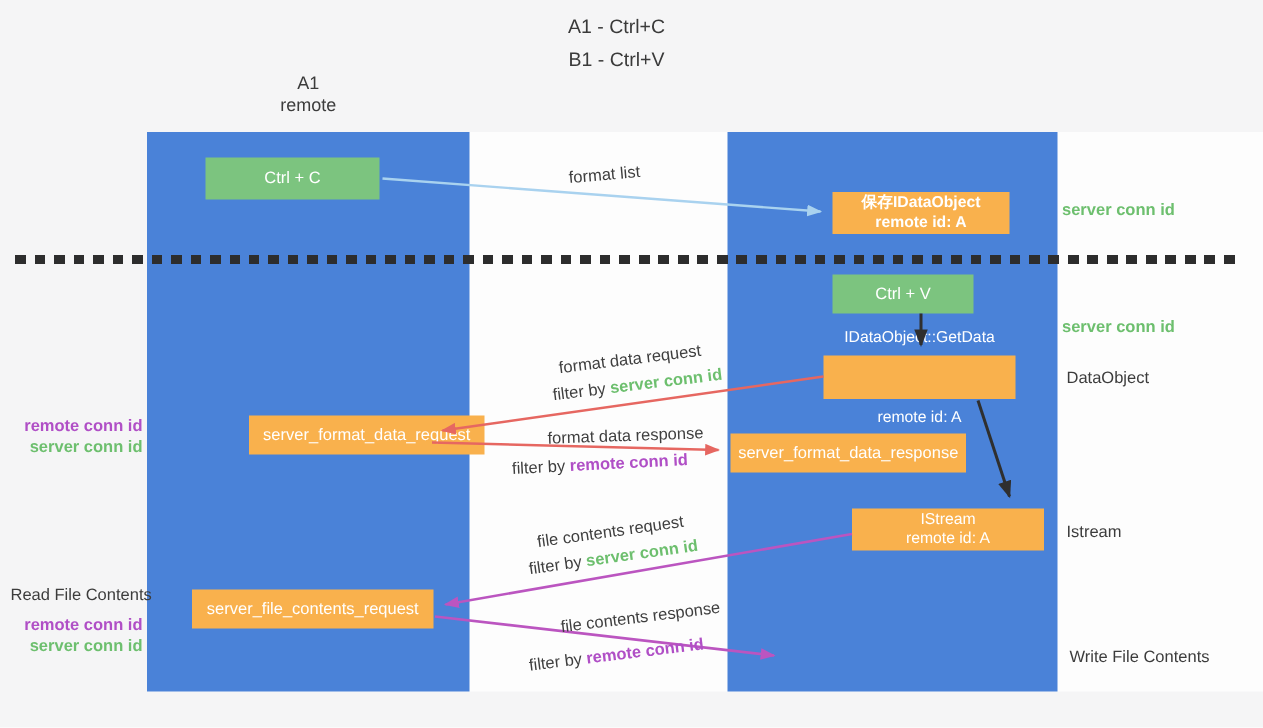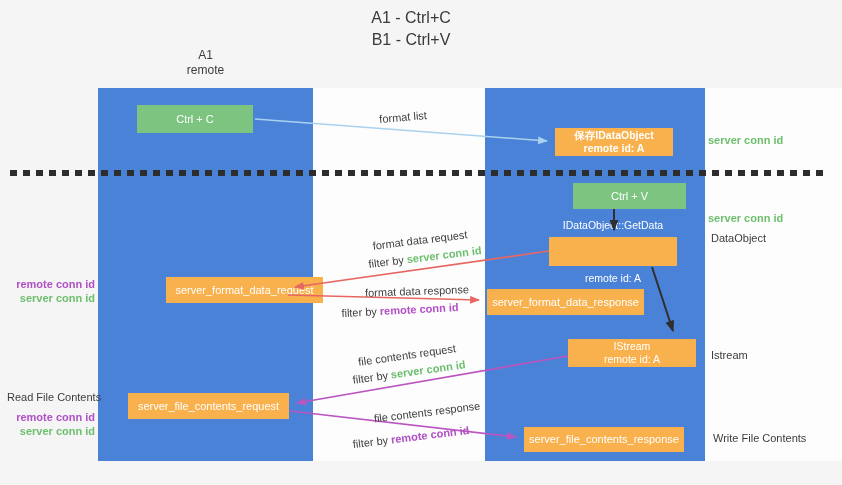--- a/index.html
+++ b/index.html
@@ -12,21 +12,21 @@
     background:#fdfdfd; z-index:1; }
   .lifeline { position:absolute; top:88px; height:373px;
     background:var(--lifeline-blue,#4a82d8); z-index:2; }
   .ll-a { left:98px; width:215px; }
   .ll-b { left:485px; width:220px; }
   .dotline { position:absolute; left:10px; top:170px; width:814px; height:6px; z-index:3;
     background:repeating-linear-gradient(90deg, var(--divider-black,#2d2d2d) 0 7px, transparent 7px 13px); }
   .hdr { position:absolute; text-align:center; font-size:12px; line-height:15px;
     color:#3c3c3c; z-index:4; }
   .title { position:absolute; left:311px; top:7px; width:200px; text-align:center;
-    font-size:16px; line-height:22px; color:#3a3a3a; z-index:4; }
+    font-size:13px; line-height:22px; color:#3a3a3a; z-index:4; }
   .node { position:absolute; display:flex; flex-direction:column; align-items:center;
     justify-content:center; color:#ffffff; font-size:11px; line-height:13px;
     text-align:right; z-index:4; white-space:nowrap; }
   .node.green  { background:var(--node-green,#7cc47f); }
   .node.orange { background:var(--node-orange,#f9b14d); }
   .node .sub { font-size:10.5px; }
   .arrows { position:absolute; left:0; top:0; z-index:5; pointer-events:none; }
   .ar { fill:none; }
   .ar-blue    { stroke:var(--arrow-blue,#a9d2ef); stroke-width:1.6; }
   .ar-black   { stroke:var(--arrow-black,#2f2f2f); stroke-width:2; }
@@ -92,21 +92,21 @@
 
   <div class="node green" style="left:137px; top:105px; width:116px; height:28px;">
     <span>Ctrl + C</span>
   </div>
 
   <div class="node orange" style="left:555px; top:128px; width:118px; height:28px;font-weight:bold;">
     <span class="sub">保存IDataObject</span>
     <span class="sub">remote id: A</span>
   </div>
 
-  <div class="node green" style="left:555px; top:183px; width:113px; height:26px;margin-left:18px;">
+  <div class="node green" style="left:555px; top:183px; width:94px; height:26px;">
     <span>Ctrl + V</span>
   </div>
 
   <div class="node orange" style="left:549px; top:237px; width:128px; height:29px;gap:40px;">
     <span class="sub">IDataObject::GetData</span>
     <span class="sub">remote id: A</span>
   </div>
 
   <div class="node orange" style="left:130px; top:277px; width:157px; height:26px;margin-left:36px;">
     <span>server_format_data_request</span>
@@ -118,23 +118,20 @@
 
   <div class="node orange" style="left:568px; top:339px; width:128px; height:28px;">
     <span class="sub">IStream</span>
     <span class="sub">remote id: A</span>
   </div>
 
   <div class="node orange" style="left:128px; top:393px; width:161px; height:26px;">
     <span>server_file_contents_request</span>
   </div>
 
-  <div class="node orange" style="left:524px; top:427px; width:160px; height:25px;">
-    <span>server_file_contents_response</span>
-  </div>
 
   <div class="flabel" style="left:403px; top:117px; transform:translate(-50%,-50%) rotate(-5deg);">format list</div>
 
   <div class="flabel" style="left:420px; top:240px; transform:translate(-50%,-50%) rotate(-7deg);">format data request</div>
 
   <div class="flabel" style="left:425px; top:257px; transform:translate(-50%,-50%) rotate(-7deg);">
     <span class="fb">filter by</span><span class="conn-green">server conn id</span>
   </div>
 
   <div class="flabel" style="left:417px; top:291px; transform:translate(-50%,-50%) rotate(-2deg);">format data response</div>
@@ -150,21 +147,21 @@
   </div>
 
   <div class="flabel" style="left:427px; top:412px; transform:translate(-50%,-50%) rotate(-7deg);">file contents response</div>
 
   <div class="flabel" style="left:411px; top:437px; transform:translate(-50%,-50%) rotate(-7deg);">
     <span class="fb">filter by</span><span class="conn-purple">remote conn id</span>
   </div>
 
   <div class="ann conn-green" style="left:708px; top:134px;">server conn id</div>
   <div class="ann conn-green" style="left:708px; top:212px;">server conn id</div>
-  <div class="ann" style="left:711px; top:232px;">DataObject</div>
+  <div class="ann" style="left:711px; top:246px;">DataObject</div>
   <div class="ann" style="left:711px; top:349px;">Istream</div>
   <div class="ann" style="left:713px; top:432px;">Write File Contents</div>
 
   <div class="ann ra conn-purple" style="left:10px; top:278px;">remote conn id</div>
   <div class="ann ra conn-green" style="left:10px; top:292px;">server conn id</div>
   <div class="ann" style="left:7px; top:391px;">Read File Contents</div>
   <div class="ann ra conn-purple" style="left:10px; top:411px;">remote conn id</div>
   <div class="ann ra conn-green" style="left:10px; top:425px;">server conn id</div>
 
 </div>

